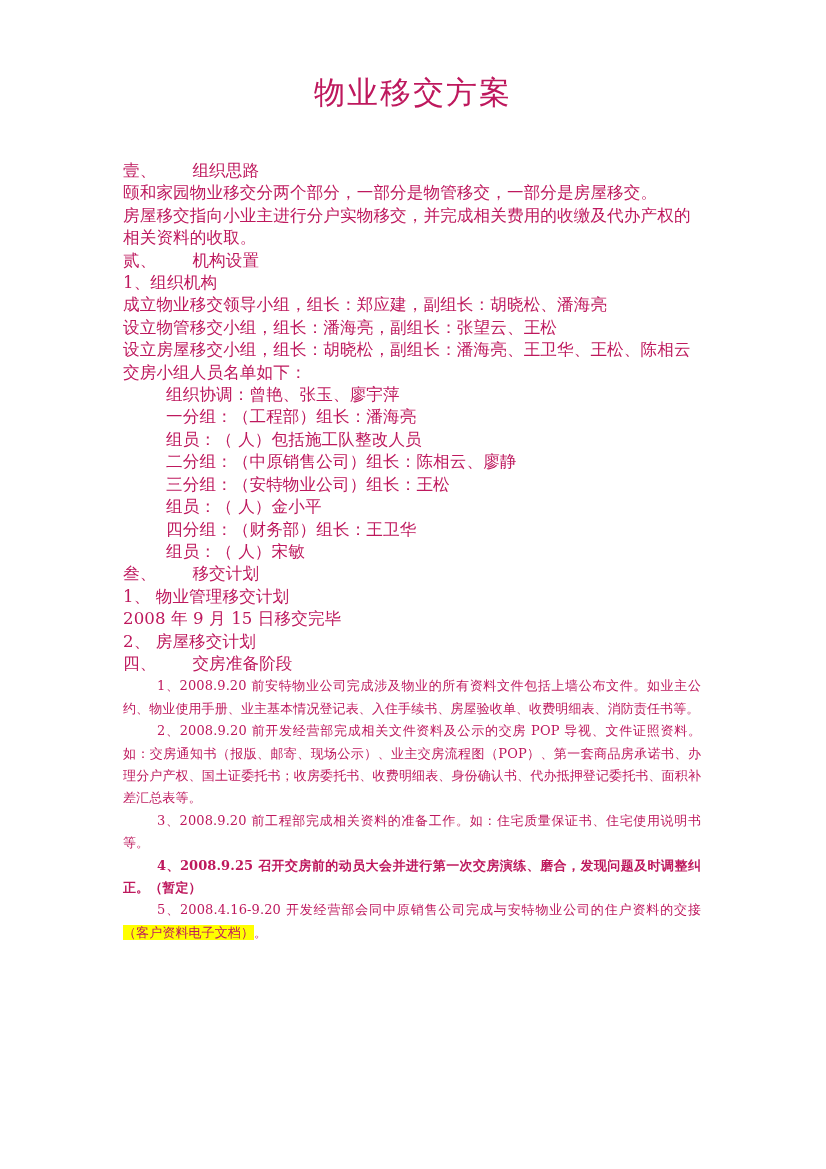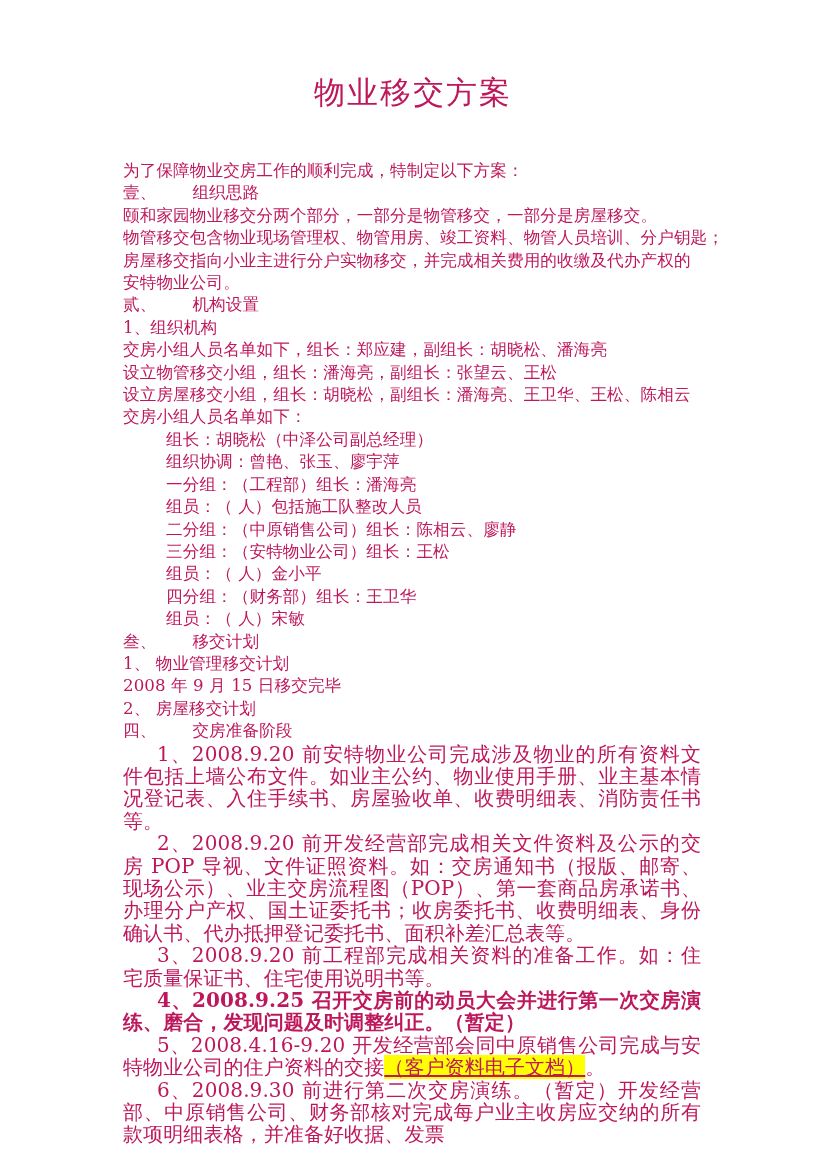--- a/index.html
+++ b/index.html
@@ -35,70 +35,66 @@
     left: 123px;
     width: 578px;
   }
   .line {
     font-size: 16.6px;
     line-height: 22.4px;
     white-space: nowrap;
     letter-spacing: 0.1px;
   }
   .para {
-    font-size: 20px;
+    font-size: 13px;
     line-height: 22.4px;
     text-align: justify;
     text-justify: inter-ideograph;
     text-indent: 34px;
     letter-spacing: 0.1px;
   }
   .para.bold {
     font-weight: bold;
   }
   .indent-1 {
     padding-left: 43px;
   }
   .gap-wide {
     display: inline-block;
     width: 36px;
   }
   .hl {
     background: #ffff00;
-    text-decoration: underline;
   }
 </style>
 </head>
 <body>
 
 <div class="page">
 
   <div class="doc-title">物业移交方案</div>
 
   <div class="body-area">
 
-    <div class="line">为了保障物业交房工作的顺利完成，特制定以下方案：</div>
 
     <div class="line"><span>壹、</span><span class="gap-wide"></span><span>组织思路</span></div>
 
     <div class="line">颐和家园物业移交分两个部分，一部分是物管移交，一部分是房屋移交。</div>
-    <div class="line">物管移交包含物业现场管理权、物管用房、竣工资料、物管人员培训、分户钥匙；</div>
     <div class="line">房屋移交指向小业主进行分户实物移交，并完成相关费用的收缴及代办产权的</div>
-    <div class="line">安特物业公司。</div>
+    <div class="line">相关资料的收取。</div>
 
     <div class="line"><span>贰、</span><span class="gap-wide"></span><span>机构设置</span></div>
 
     <div class="line">1、组织机构</div>
 
-    <div class="line">交房小组人员名单如下，组长：郑应建，副组长：胡晓松、潘海亮</div>
+    <div class="line">成立物业移交领导小组，组长：郑应建，副组长：胡晓松、潘海亮</div>
     <div class="line">设立物管移交小组，组长：潘海亮，副组长：张望云、王松</div>
     <div class="line">设立房屋移交小组，组长：胡晓松，副组长：潘海亮、王卫华、王松、陈相云</div>
     <div class="line">交房小组人员名单如下：</div>
 
-    <div class="line indent-1">组长：胡晓松（中泽公司副总经理）</div>
     <div class="line indent-1">组织协调：曾艳、张玉、廖宇萍</div>
     <div class="line indent-1">一分组：（工程部）组长：潘海亮</div>
     <div class="line indent-1">组员：（ 人）包括施工队整改人员</div>
     <div class="line indent-1">二分组：（中原销售公司）组长：陈相云、廖静</div>
     <div class="line indent-1">三分组：（安特物业公司）组长：王松</div>
     <div class="line indent-1">组员：（ 人）金小平</div>
     <div class="line indent-1">四分组：（财务部）组长：王卫华</div>
     <div class="line indent-1">组员：（ 人）宋敏</div>
 
     <div class="line"><span>叁、</span><span class="gap-wide"></span><span>移交计划</span></div>
@@ -111,16 +107,15 @@
 
 
     <div class="para">1、2008.9.20 前安特物业公司完成涉及物业的所有资料文件包括上墙公布文件。如业主公约、物业使用手册、业主基本情况登记表、入住手续书、房屋验收单、收费明细表、消防责任书等。</div>
     <div class="para">2、2008.9.20 前开发经营部完成相关文件资料及公示的交房 POP 导视、文件证照资料。如：交房通知书（报版、邮寄、现场公示）、业主交房流程图（POP）、第一套商品房承诺书、办理分户产权、国土证委托书；收房委托书、收费明细表、身份确认书、代办抵押登记委托书、面积补差汇总表等。</div>
     <div class="para">3、2008.9.20 前工程部完成相关资料的准备工作。如：住宅质量保证书、住宅使用说明书等。</div>
 
     <div class="para bold">4、2008.9.25 召开交房前的动员大会并进行第一次交房演练、磨合，发现问题及时调整纠正。（暂定）</div>
 
     <div class="para"><span>5、2008.4.16-9.20 开发经营部会同中原销售公司完成与安特物业公司的住户资料的交接</span><span class="hl">（客户资料电子文档）</span><span>。</span></div>
 
-    <div class="para">6、2008.9.30 前进行第二次交房演练。（暂定）开发经营部、中原销售公司、财务部核对完成每户业主收房应交纳的所有款项明细表格，并准备好收据、发票</div>
 
   </div>
 </div>
 
 </body></html>

